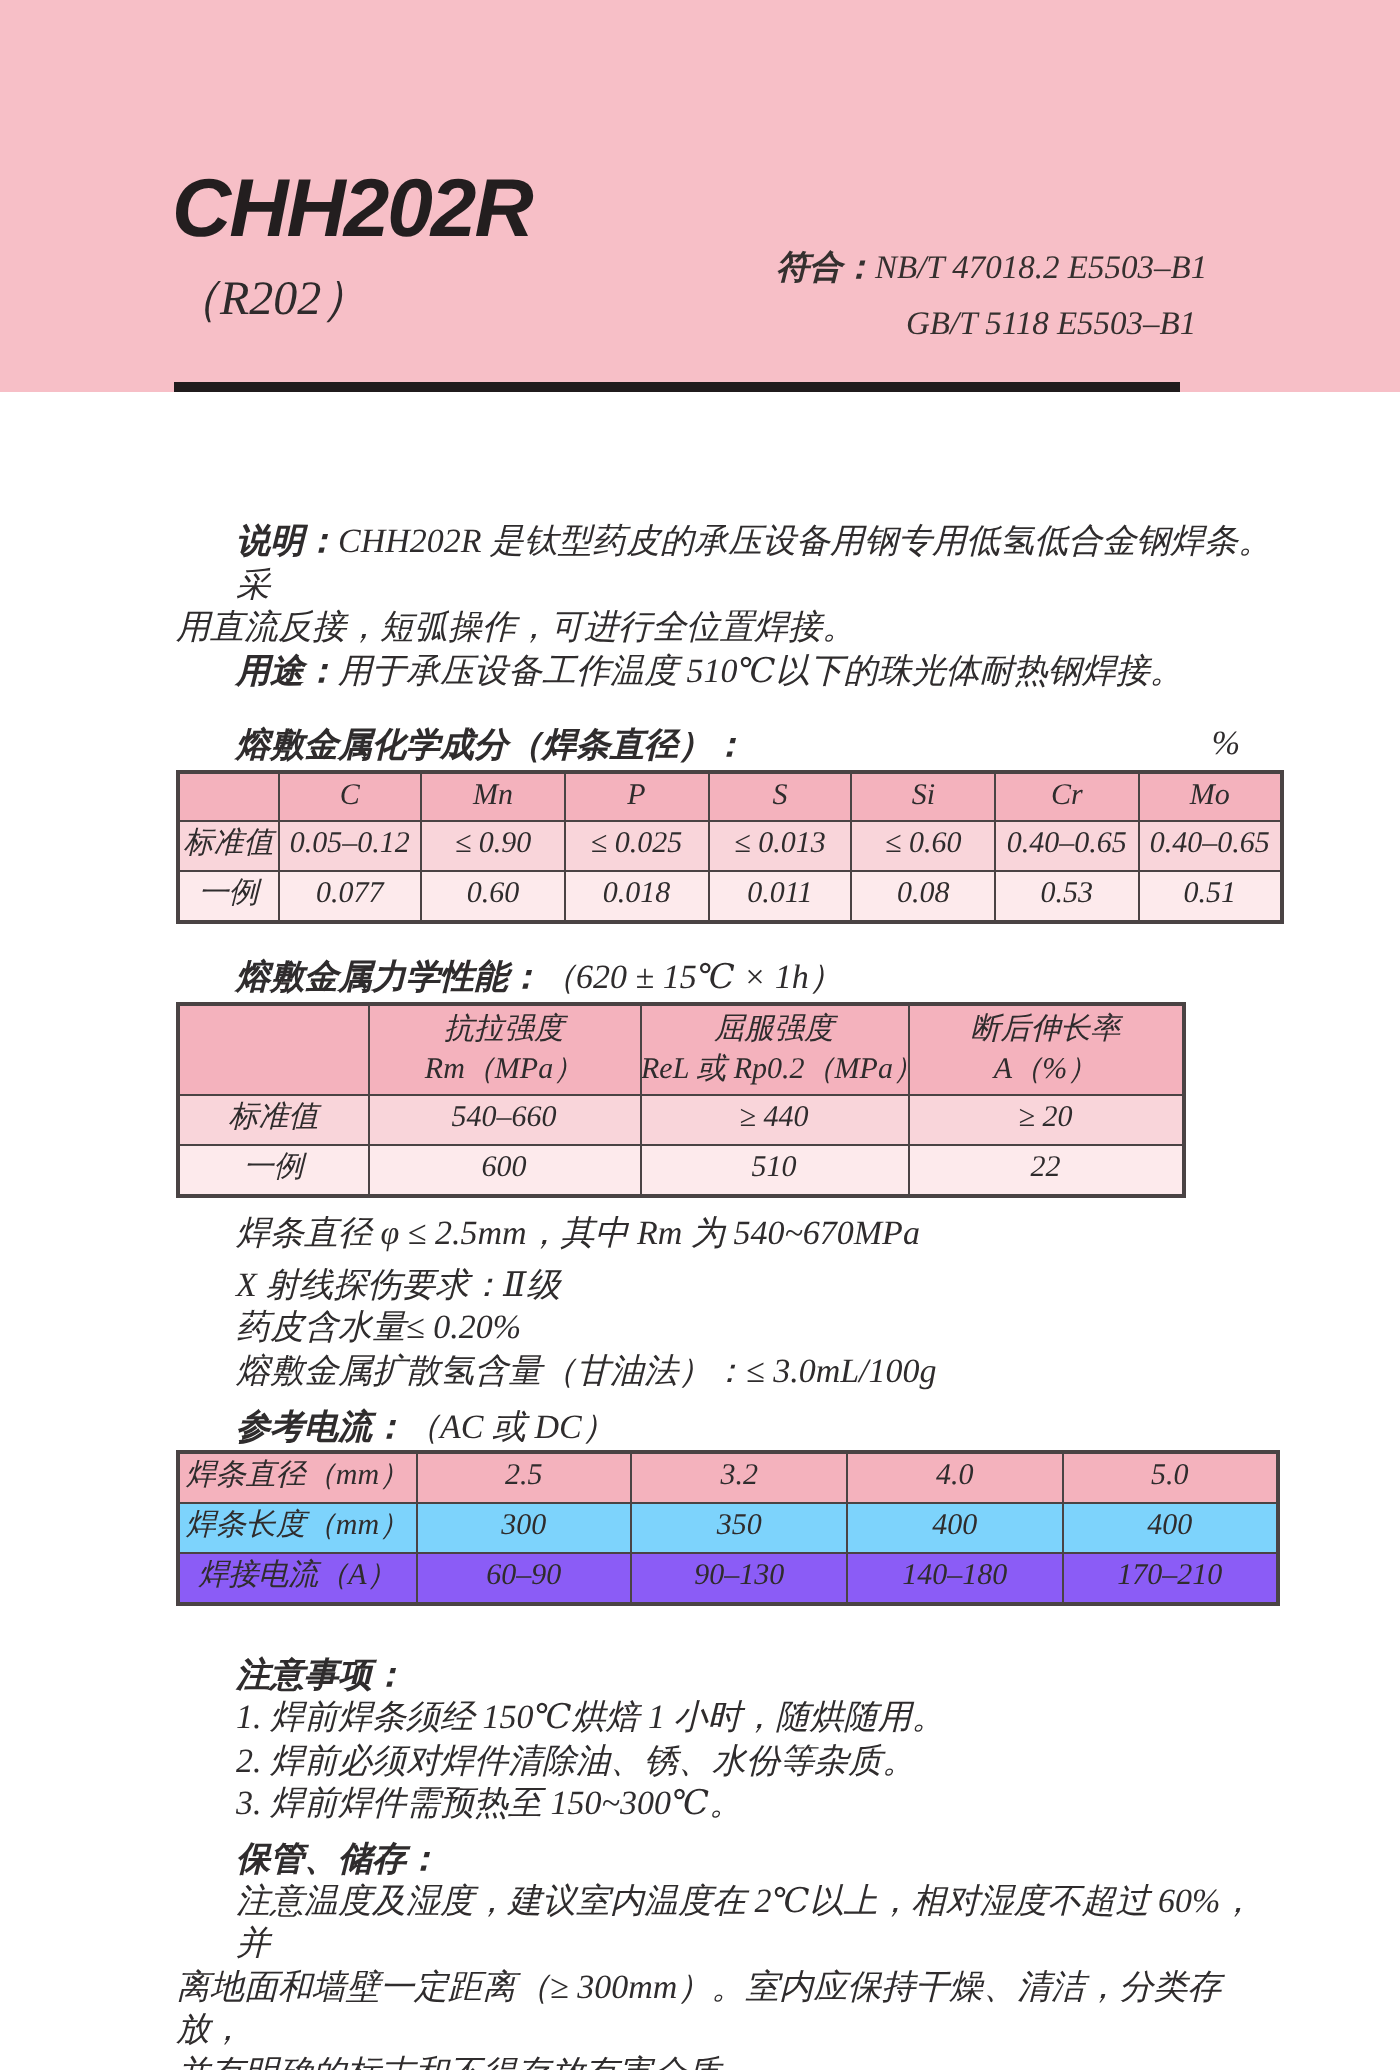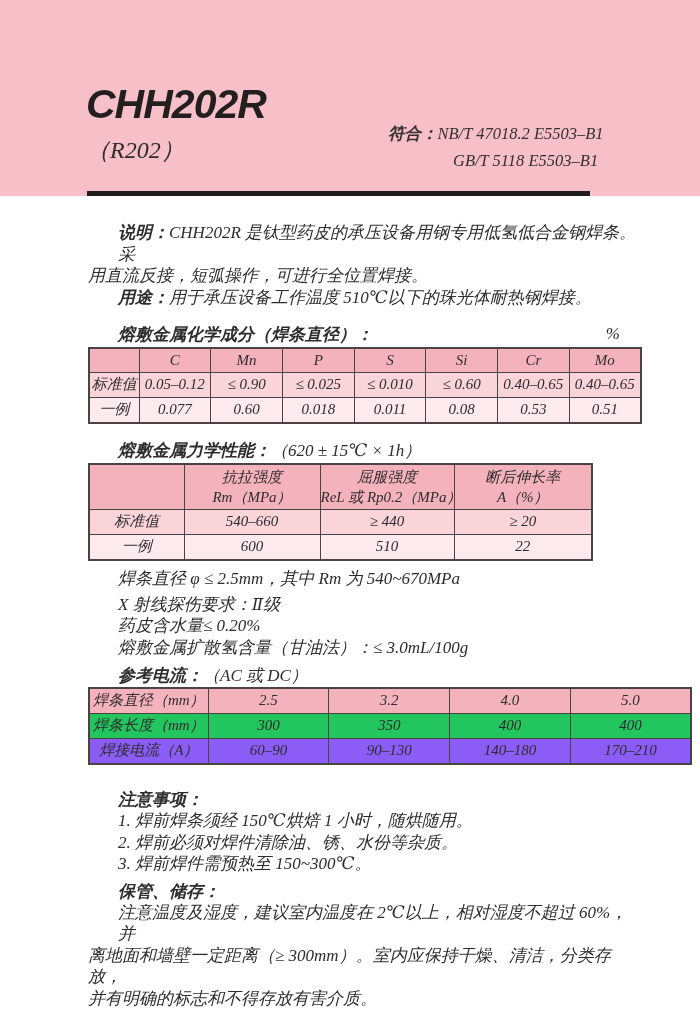--- a/index.html
+++ b/index.html
@@ -15,42 +15,42 @@
   .spec2{padding-left:65px;}
   .rule{position:absolute;left:87px;top:191px;width:503px;height:5px;background:#201b1c;}
   
   .content{position:absolute;top:196px;left:0;width:700px;box-sizing:border-box;
            padding:0 58px 0 88px;font-size:17px;line-height:21.5px;}
   .bold{font-family:"Liberation Sans","DejaVu Sans",sans-serif;font-weight:700;}
   .ind{padding-left:30px;}
   .sec-title{font-family:"Liberation Sans","DejaVu Sans",sans-serif;font-weight:700;
              font-size:17px;padding-left:30px;line-height:21px;}
   .sec-title .normal{font-family:"Liberation Serif","DejaVu Serif",serif;font-weight:400;}
-  .intro{margin-top:26px;}
+  .intro{margin-top:64px;}
   .chem-head{display:flex;align-items:flex-end;margin-top:15px;}
   .chem-head .unit{margin-left:auto;margin-right:22px;font-family:"Liberation Serif",serif;
                    font-weight:400;font-size:17px;}
   
   table{border-collapse:collapse;table-layout:fixed;text-align:center;
         font-size:15px;color:#2f2c2d;}
   th,td{border:1.5px solid #4a4344;padding:1px 1px;font-weight:400;overflow:hidden;white-space:nowrap;}
   table{border:2px solid #4a4344;}
   thead tr{background:#f4b2bd;}
   tbody tr:nth-child(1){background:#f9d5da;}
   tbody tr:nth-child(2){background:#fdeaec;}
   .t-chem{width:554px;margin-top:2px;}
   .t-chem th{height:21px;}
   .t-chem td{height:22px;}
   .t-mech{width:503px;margin-top:2px;border-radius:28px;}
   .t-mech th{padding:2px 0;line-height:20px;}
   .t-mech td{height:22px;}
-  .t-curr{width:604px;margin-top:1px;}
+  .t-curr{width:552px;margin-top:1px;}
   .t-curr td{height:22px;}
   .t-curr tbody tr:nth-child(1){background:#f4b2bd;}
-  .t-curr tbody tr:nth-child(2){background:#22c55e;}
+  .t-curr tbody tr:nth-child(2){background:#7dd3fc;}
   .t-curr tbody tr:nth-child(3){background:#8b5cf6;}
   .mech-title{margin-top:16px;}
   .dia-note{margin-top:7px;padding-left:30px;}
   .spec-block{margin-top:4px;}
   .spec-block div{padding-left:30px;}
   .curr-title{margin-top:7px;}
   .notes-title{margin-top:24px;}
   .notes div{padding-left:30px;}
   .storage-title{margin-top:6px;}
 </style>
@@ -103,21 +103,21 @@
           <th>Cr</th>
           <th>Mo</th>
         </tr>
       </thead>
       <tbody>
           <tr>
             <td>标准值</td>
             <td>0.05–0.12</td>
             <td>≤ 0.90</td>
             <td>≤ 0.025</td>
-            <td>≤ 0.010</td>
+            <td>≤ 0.013</td>
             <td>≤ 0.60</td>
             <td>0.40–0.65</td>
             <td>0.40–0.65</td>
           </tr>
           <tr>
             <td>一例</td>
             <td>0.077</td>
             <td>0.60</td>
             <td>0.018</td>
             <td>0.011</td>

